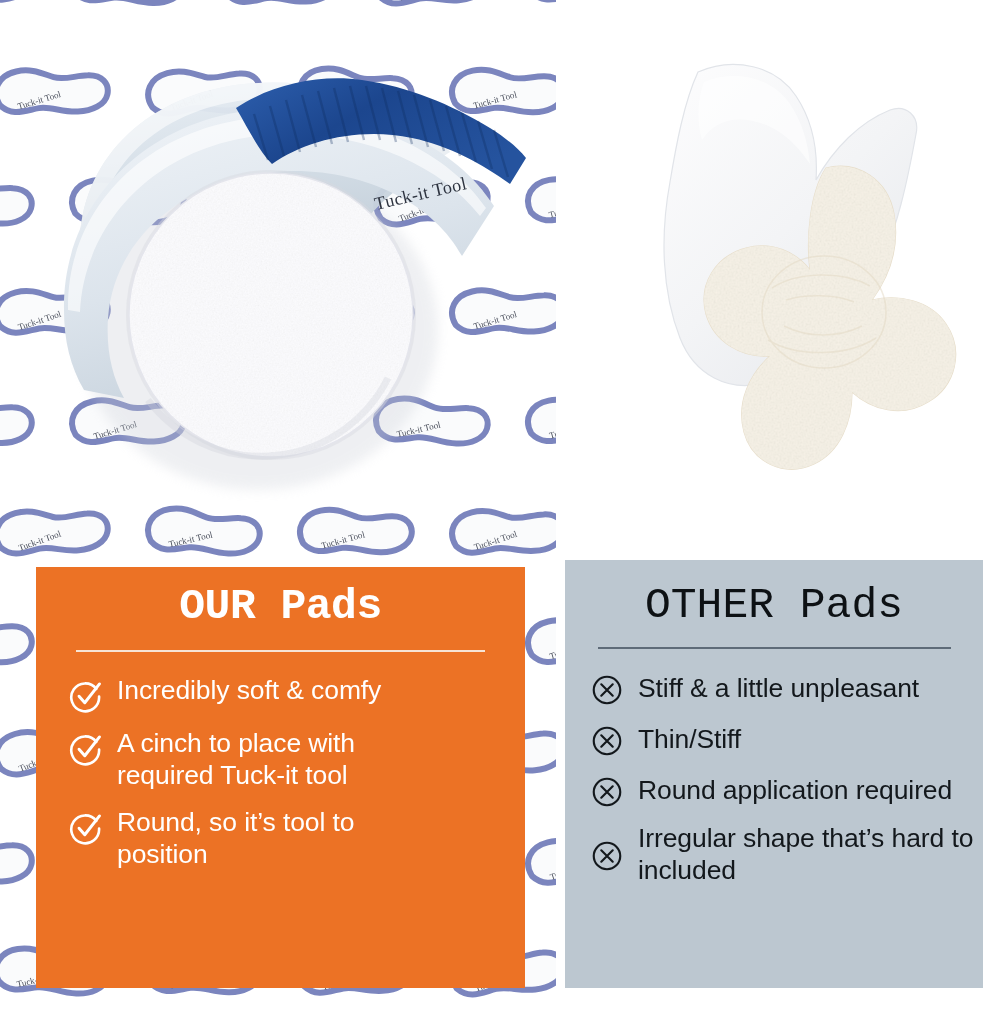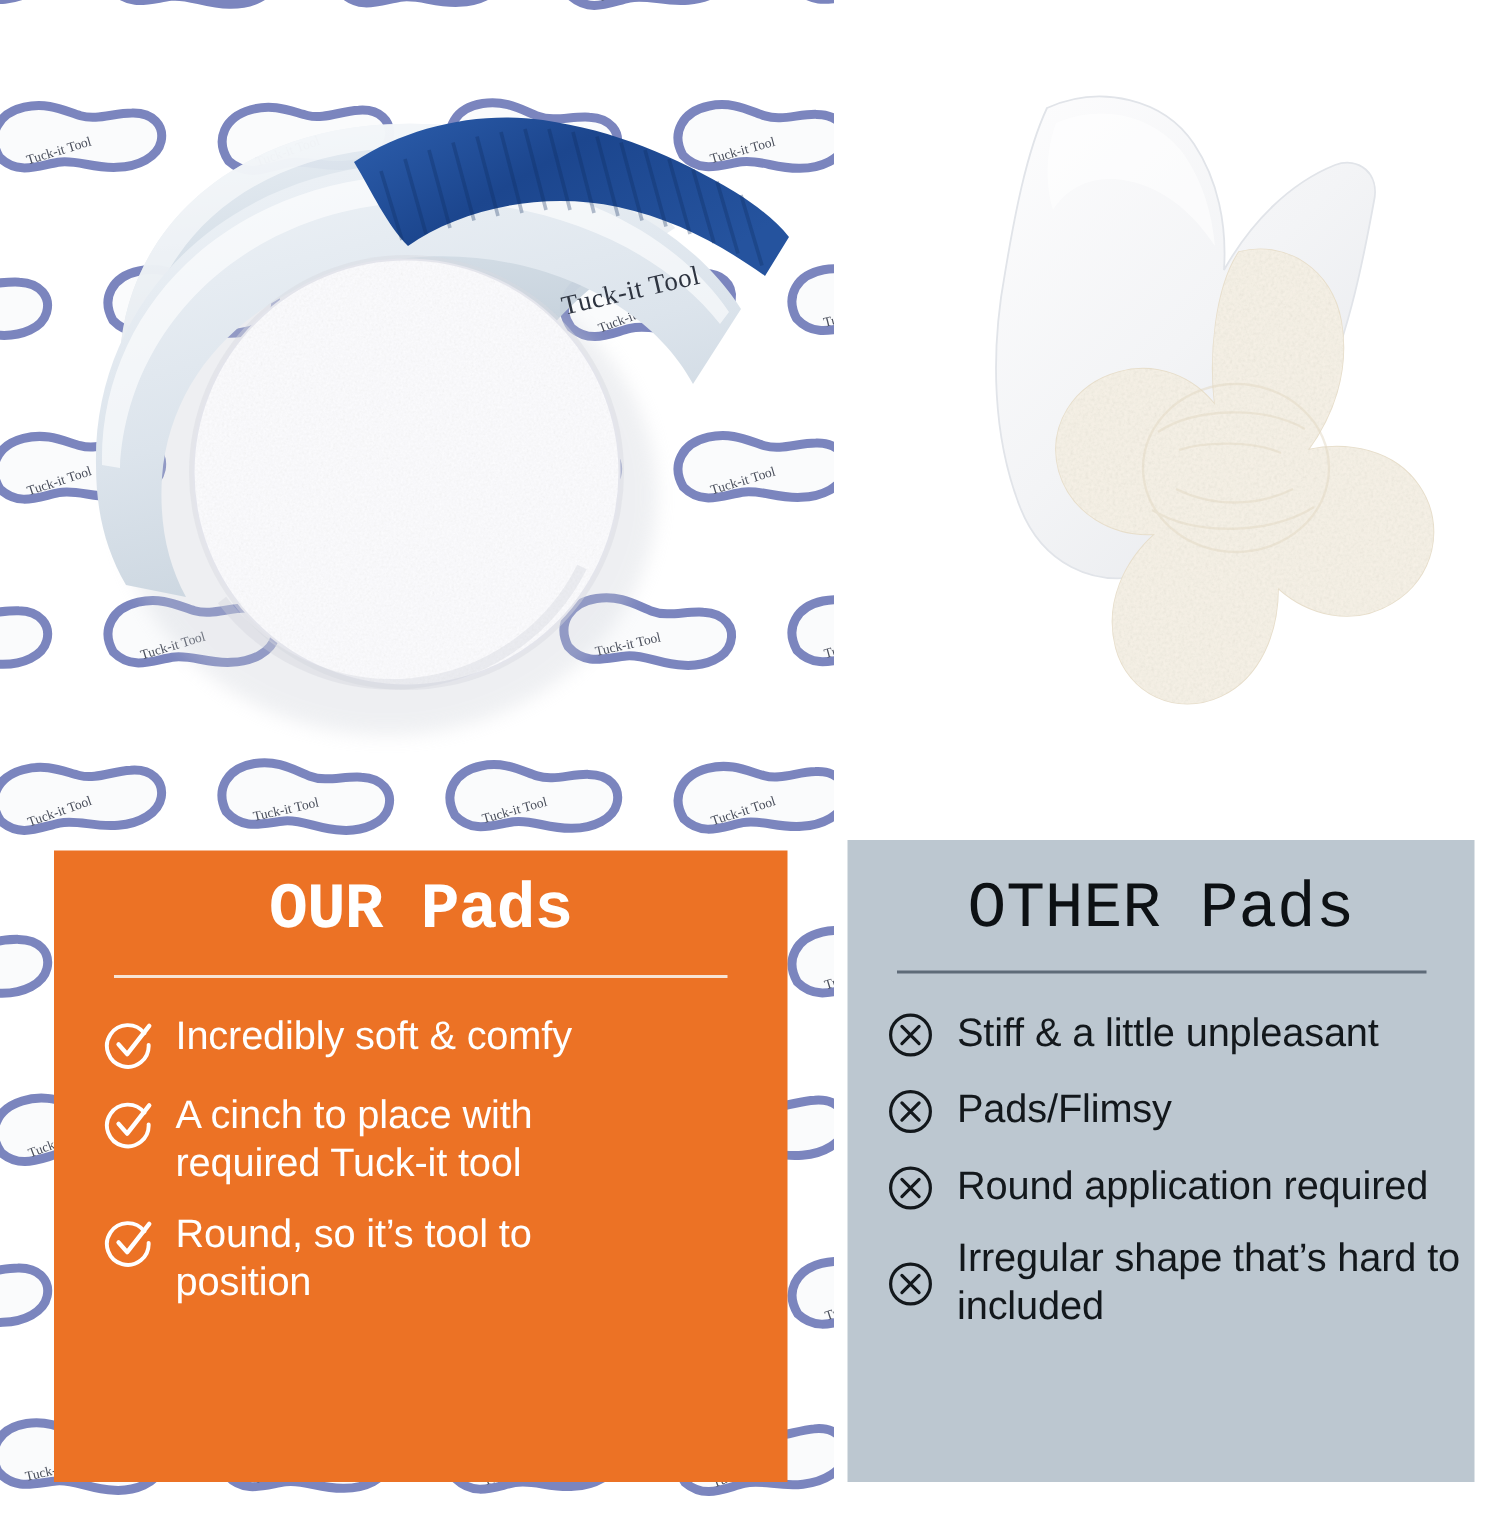--- a/index.html
+++ b/index.html
@@ -640,21 +640,21 @@
         <span class="bullet-text">Stiff &amp; a little unpleasant</span>
       </li>
 
       <li class="bullet-item">
         <span class="bullet-icon">
           <svg viewBox="0 0 44 44" xmlns="http://www.w3.org/2000/svg">
             <circle cx="22" cy="22" r="16.2" fill="none" stroke="#13181C" stroke-width="2.6"></circle>
             <path d="M15 15 L29 29 M29 15 L15 29" fill="none" stroke="#13181C" stroke-width="2.6" stroke-linecap="round"></path>
           </svg>
         </span>
-        <span class="bullet-text">Pads/Flimsy</span>
+        <span class="bullet-text">Thin/Stiff</span>
       </li>
 
       <li class="bullet-item">
         <span class="bullet-icon">
           <svg viewBox="0 0 44 44" xmlns="http://www.w3.org/2000/svg">
             <circle cx="22" cy="22" r="16.2" fill="none" stroke="#13181C" stroke-width="2.6"></circle>
             <path d="M15 15 L29 29 M29 15 L15 29" fill="none" stroke="#13181C" stroke-width="2.6" stroke-linecap="round"></path>
           </svg>
         </span>
         <span class="bullet-text">Round application required</span>

